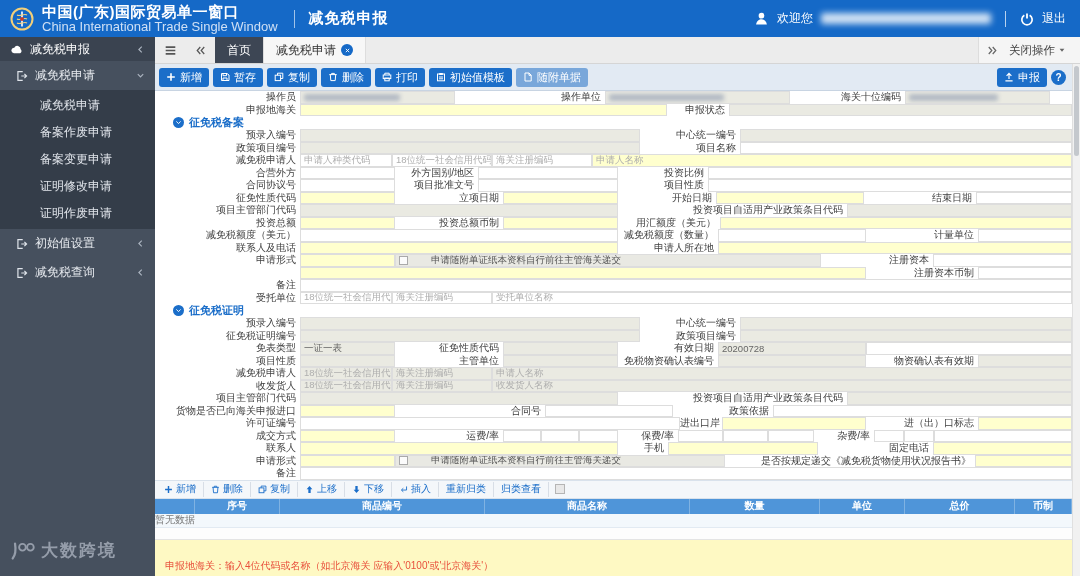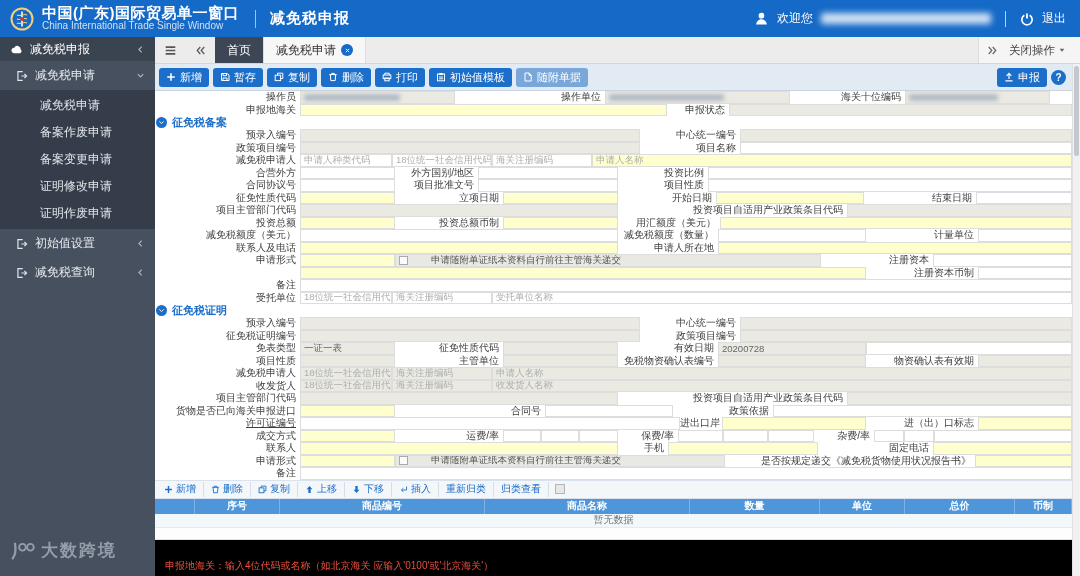--- a/index.html
+++ b/index.html
@@ -4,21 +4,21 @@
 <style>
   *{margin:0;padding:0;box-sizing:border-box}
   html,body{width:1080px;height:576px;overflow:hidden;font-family:"Liberation Sans","DejaVu Sans",sans-serif;background:#fff}
   .page{position:relative;width:1080px;height:576px}
 
   
   .hdr{position:absolute;top:0;left:0;right:0;height:37px;background:#1569c7;display:flex;align-items:center;color:#fff}
   .badge{margin:0 8px 0 10px;flex:0 0 auto}
   .brand-txt{line-height:1.05}
   .brand-title{font-size:15px;font-weight:bold;letter-spacing:.5px}
-  .brand-sub{font-size:10px;color:#cfe0f5}
+  .brand-sub{font-size:13px;color:#cfe0f5}
   .hdr-sep{width:1px;height:18px;background:rgba(255,255,255,.6);margin:0 14px 0 16px}
   .app-title{font-size:15px;font-weight:bold;letter-spacing:1px}
   .hdr-right{margin-left:auto;display:flex;align-items:center;gap:8px;padding-right:14px;font-size:12px}
   .blur-user{width:170px;height:11px;border-radius:2px;background:rgba(255,255,255,.8);filter:blur(3px)}
   .hdr-div{width:1px;height:16px;background:rgba(255,255,255,.7);margin:0 6px}
   .icon{display:inline-block;vertical-align:middle}
 
   
   .sidebar{position:absolute;top:37px;left:0;bottom:0;width:155px;background:#46505e;color:#e8ebf0;font-size:12px}
   .sb-root{height:24px;display:flex;align-items:center;gap:7px;padding:0 10px;background:#3a4350;color:#fff}
@@ -60,32 +60,32 @@
   .fl{font-size:10px;color:#3f3f3f;text-align:right;padding-right:4px;line-height:12px;white-space:nowrap;overflow:hidden}
   .fi{border:1px solid #ddd;background:#fff;overflow:hidden;display:flex;align-items:center;padding:0 3px;min-width:0}
   .fi.bg-y{background:#ffffce}
   .fi.bg-g{background:#eaeae2}
   .fi .ph{font-size:9.5px;color:#aeaeae;white-space:nowrap}
   .fi .val{font-size:9.5px;color:#666;white-space:nowrap}
   .fi .blurpill{width:65%;height:7px;border-radius:2px;background:#b3bac4;filter:blur(2px)}
   .fi.cbbar{background:#e9e9e3;gap:23px;justify-content:flex-start}
   .cbbar .cbtext{font-size:9.5px;color:#555;white-space:nowrap;overflow:hidden}
   .cb{width:9px;height:9px;border:1px solid #a9a9a9;background:#fbfbfb;flex:0 0 auto}
-  .sect-hdr{height:13px;display:flex;align-items:center;gap:5px;padding-left:1px;background:#fff}
+  .sect-hdr{height:13px;display:flex;align-items:center;gap:5px;padding-left:18px;background:#fff}
   .sect-hdr .sect-title{color:#1b6ec9;font-size:11px;font-weight:bold}
   .sect-ic{width:11px;height:11px;border-radius:50%;background:#1b6ec9;display:flex;align-items:center;justify-content:center;color:#fff}
 
   
   .it-toolbar{height:19px;background:#f4f7fa;border-top:1px solid #d9e2ec;border-bottom:1px solid #d9e2ec;display:flex;align-items:center;padding-left:2px}
   .it-btn{display:flex;align-items:center;gap:3px;color:#1b6ec9;font-size:10px;padding:0 7px;height:15px;border-right:1px solid #d8dee6;cursor:pointer;white-space:nowrap}
   .it-cb{width:10px;height:10px;border:1px solid #b5b5b5;background:#e8e8e8;margin-left:6px}
   .it-head{height:15px;background:#4f95d9;display:flex}
   .it-th{color:#fff;font-size:10px;font-weight:bold;display:flex;align-items:center;justify-content:center;border-right:1px solid #7fb2e2;overflow:hidden;white-space:nowrap}
-  .it-empty{height:14px;background:#f3f8fc;border-bottom:1px solid #e2eaf2;display:flex;align-items:center;justify-content:center;font-size:10px;color:#777}
-  .bottom-band{flex:1;background:#000000;position:relative}
+  .it-empty{height:14px;background:#f3f8fc;border-bottom:1px solid #e2eaf2;display:flex;align-items:center;justify-content:flex-start;font-size:10px;color:#777}
+  .bottom-band{flex:1;background:#fef9c3;position:relative}
   .bottom-band .gap{height:12px;background:#fdfdfd;border-bottom:1px solid #e4e4e4}
   .help-text{position:absolute;left:10px;bottom:3px;font-size:10px;color:#e8503c;white-space:nowrap}
   svg{display:block}
 </style>
 </head>
 <body>
 
 <svg width="0" height="0" style="position:absolute">
   <defs>
     <symbol id="i-plus" viewBox="0 0 10 10">
@@ -609,21 +609,21 @@
               </div>
               <div class="frow">
                 <div class="fl" style="flex: 0 0 145px;">货物是否已向海关申报进口</div>
                 <div class="fi bg-y" style="flex: 0 0 95px;"></div>
                 <div class="fl" style="flex: 0 0 150px;">合同号</div>
                 <div class="fi bg-w" style="flex: 0 0 128px;"></div>
                 <div class="fl" style="flex: 0 0 100px;">政策依据</div>
                 <div class="fi bg-w" style="flex: 1 1 0px;"></div>
               </div>
               <div class="frow">
-                <div class="fl" style="flex: 0 0 145px; text-decoration: underline;">许可证编号</div>
+                <div class="fl" style="flex: 0 0 145px;">许可证编号</div>
                 <div class="fi bg-w" style="flex: 0 0 380px;"></div>
                 <div class="fl" style="flex: 0 0 42px;">进出口岸</div>
                 <div class="fi bg-y" style="flex: 0 0 144px;"></div>
                 <div class="fl" style="flex: 0 0 112px;">进（出）口标志</div>
                 <div class="fi bg-y" style="flex: 1 1 0px;"></div>
               </div>
               <div class="frow">
                 <div class="fl" style="flex: 0 0 145px;">成交方式</div>
                 <div class="fi bg-y" style="flex: 0 0 95px;"></div>
                 <div class="fl" style="flex: 0 0 108px;">运费/率</div>

